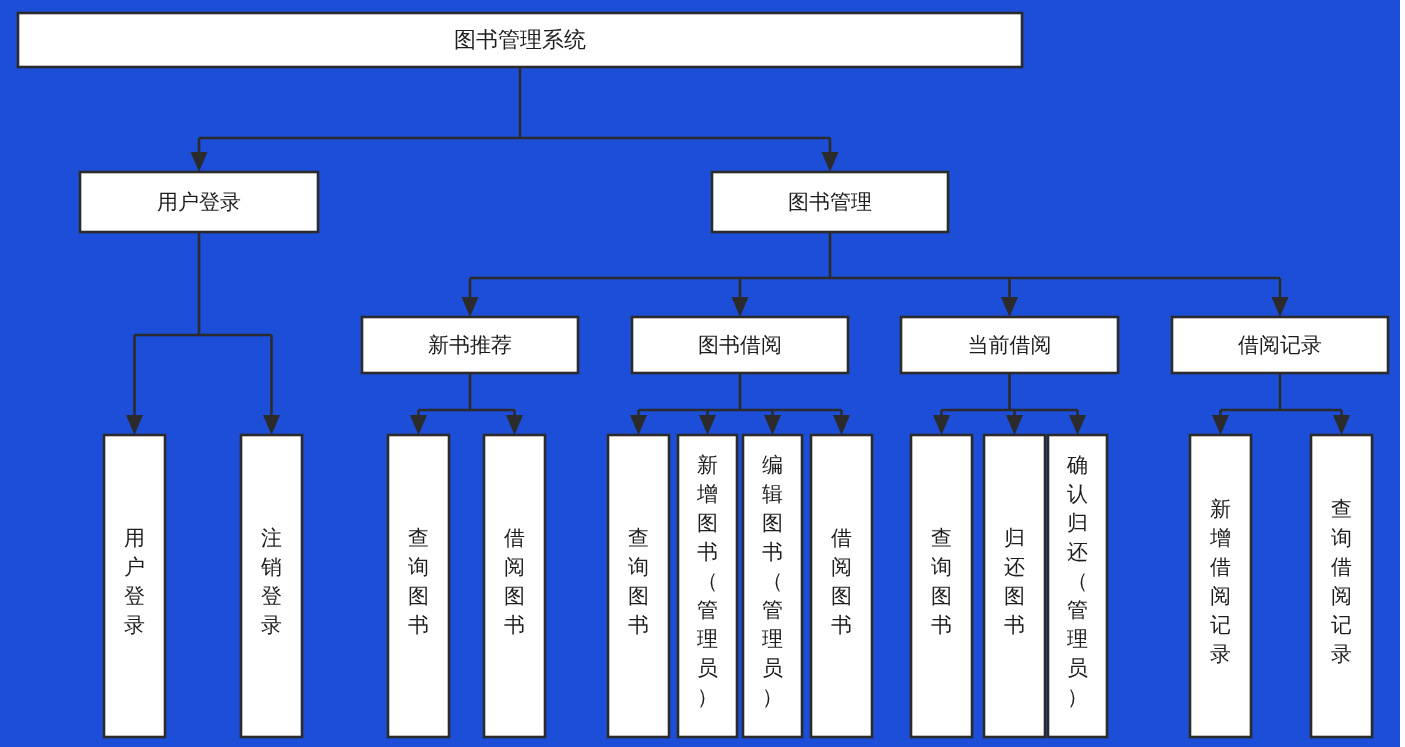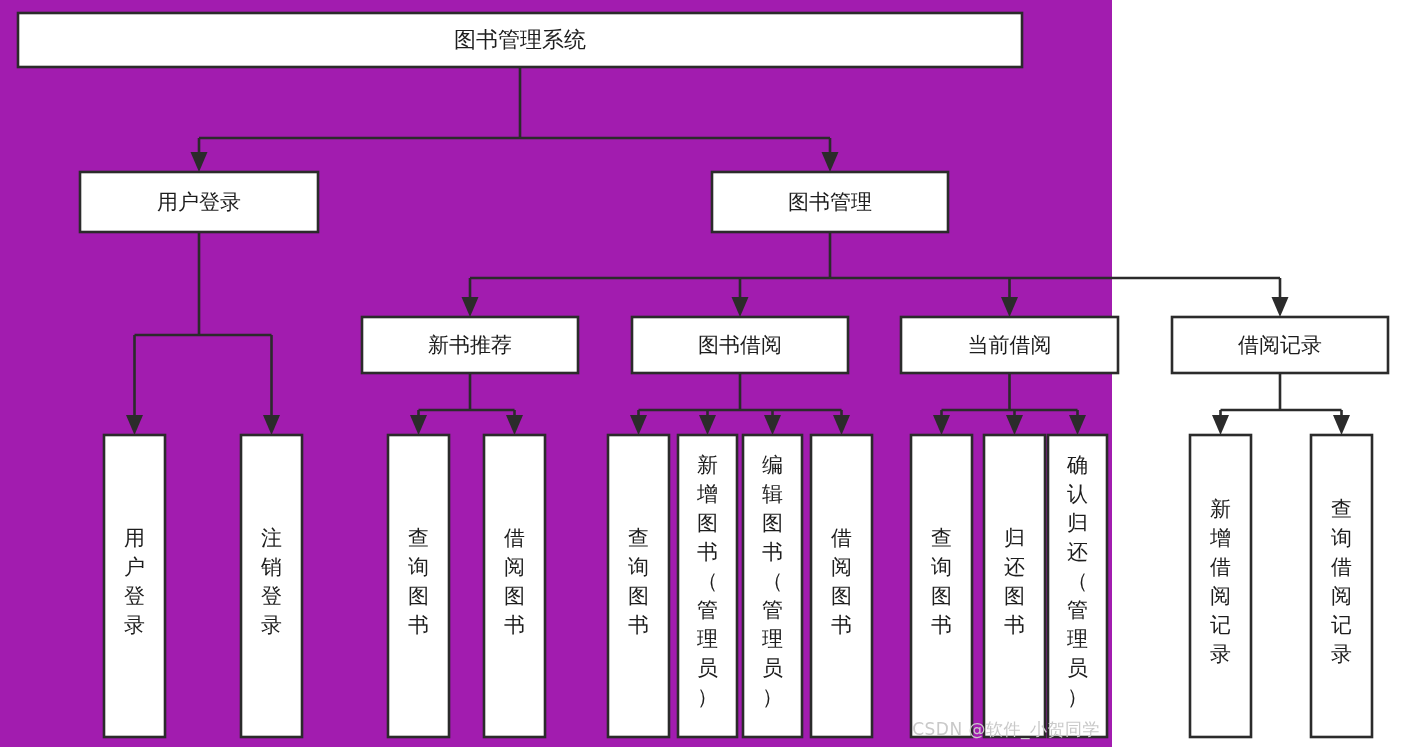--- a/index.html
+++ b/index.html
@@ -10,23 +10,23 @@
   }
   body {
     width: 1405px;
     height: 747px;
     font-family: "DejaVu Sans", "Liberation Sans", sans-serif;
     overflow: hidden;
     position: relative;
   }
   #diagram-root {
     position: relative;
-    width: 1112px;
+    width: 1400px;
     height: 747px;
-    background: #a21caf;
+    background: #1d4ed8;
   }
   svg#tree-svg {
     position: absolute;
     left: 0;
     top: 0;
     width: 1405px;
     height: 747px;
     display: block;
   }
   .node-box {
@@ -209,15 +209,14 @@
           <rect x="1190" y="435" width="61" height="302" class="node-box"></rect>
           <text x="1220.5" y="515.5" class="leaf-label"><tspan x="1220.5" dy="0">新</tspan><tspan x="1220.5" dy="29">增</tspan><tspan x="1220.5" dy="29">借</tspan><tspan x="1220.5" dy="29">阅</tspan><tspan x="1220.5" dy="29">记</tspan><tspan x="1220.5" dy="29">录</tspan></text>
         </g>
         <g>
           <rect x="1311" y="435" width="61" height="302" class="node-box"></rect>
           <text x="1341.5" y="515.5" class="leaf-label"><tspan x="1341.5" dy="0">查</tspan><tspan x="1341.5" dy="29">询</tspan><tspan x="1341.5" dy="29">借</tspan><tspan x="1341.5" dy="29">阅</tspan><tspan x="1341.5" dy="29">记</tspan><tspan x="1341.5" dy="29">录</tspan></text>
         </g>
       </g>
   </svg>
 
-  <div class="watermark">CSDN @软件_小贺同学</div>
 
 </div>
 
 </body></html>

